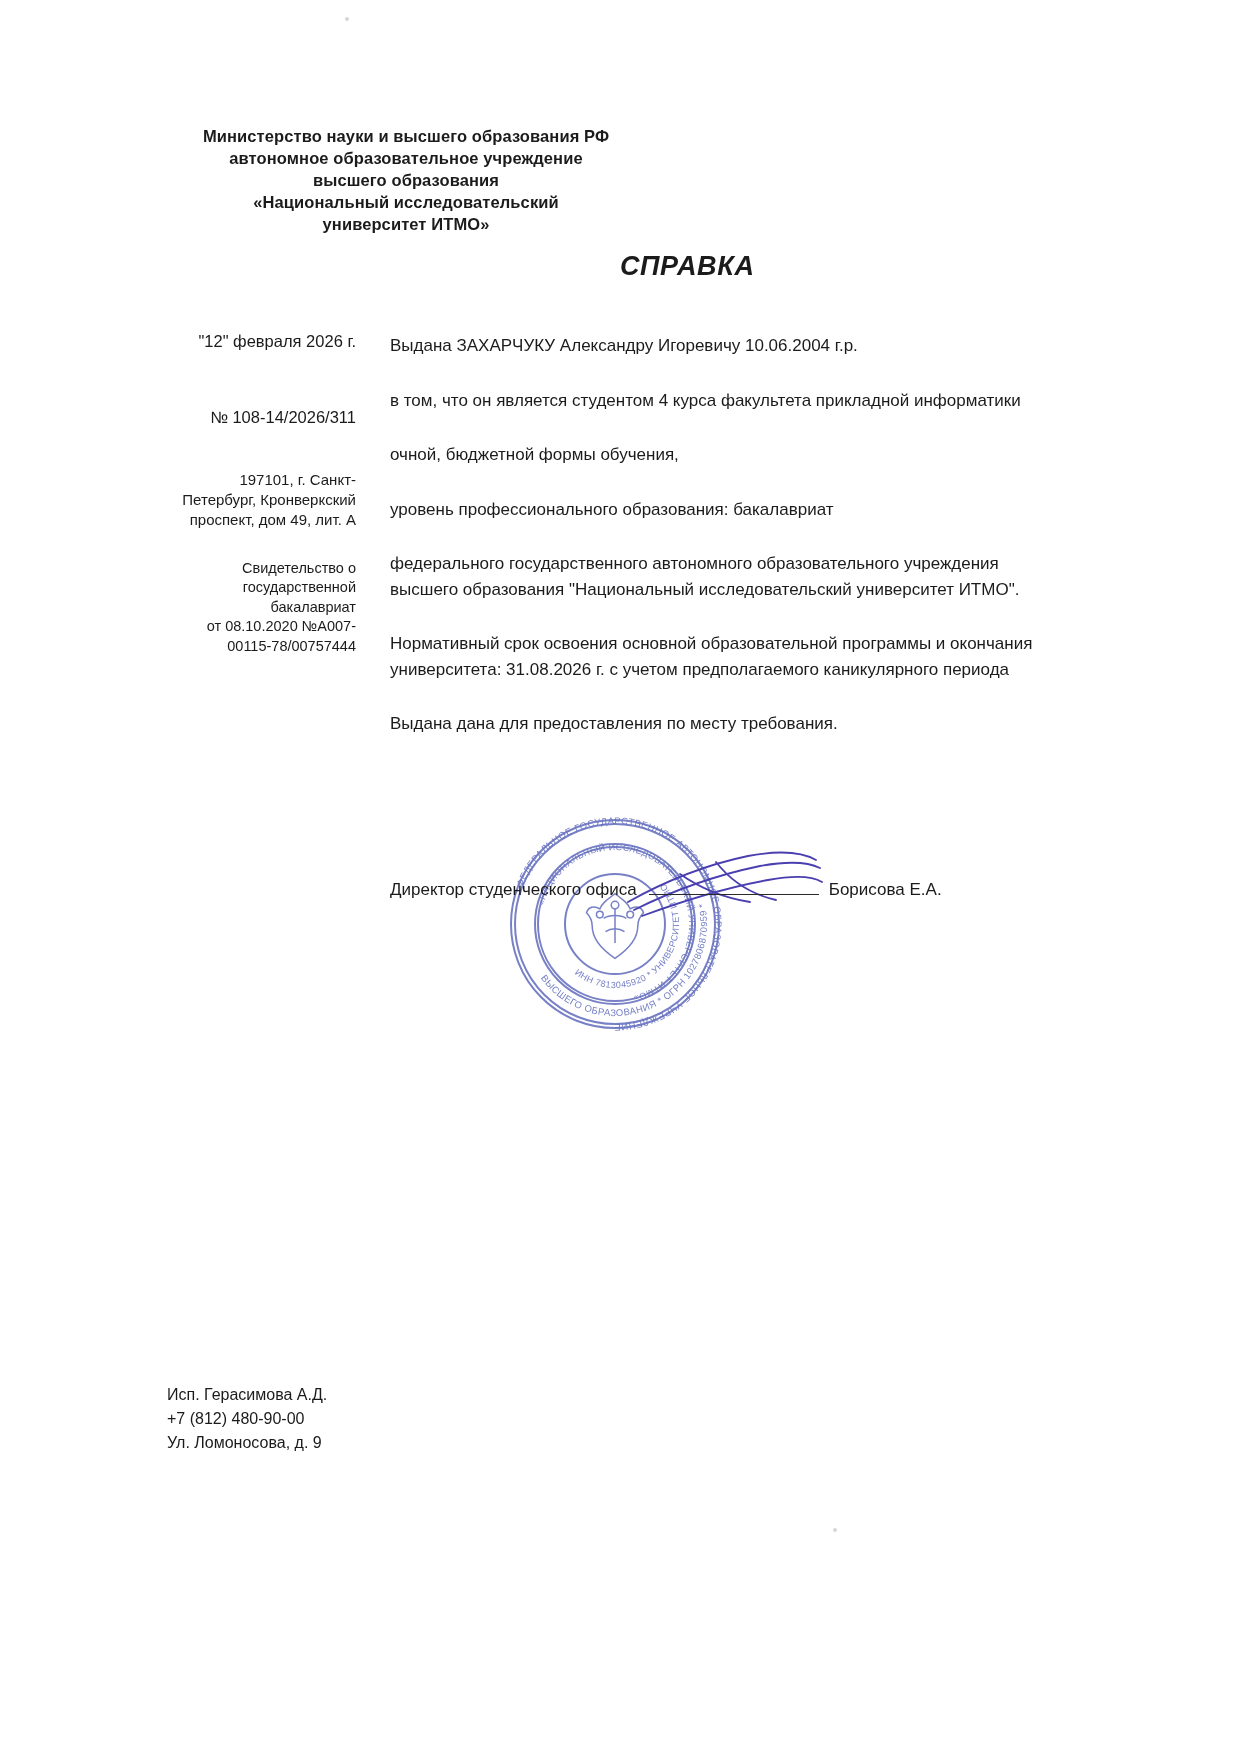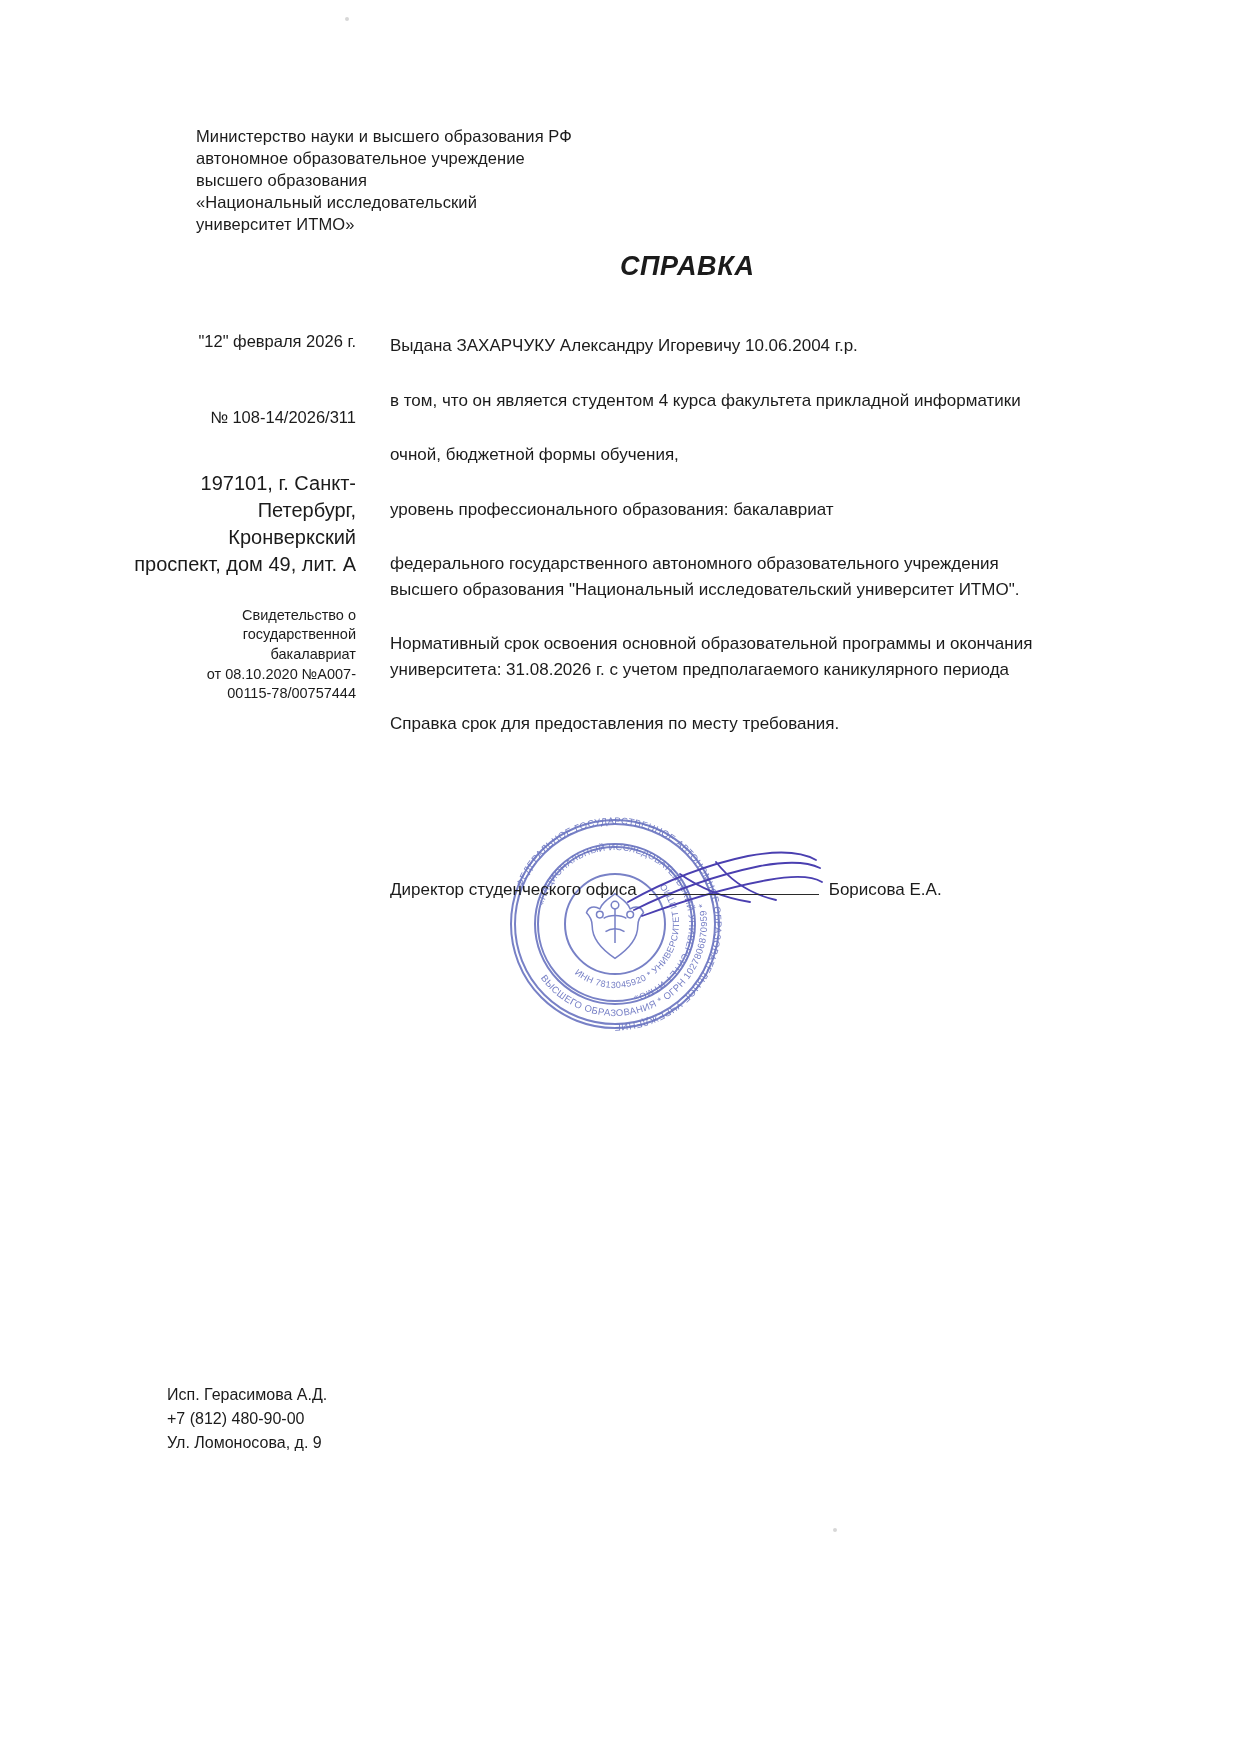--- a/index.html
+++ b/index.html
@@ -18,21 +18,22 @@
     background: #ffffff;
     overflow: hidden;
   }
 
   
   .header-block {
     position: absolute;
     left: 196px;
     top: 126px;
     width: 420px;
-    font-weight: normal;
+    text-align: center;
+    font-weight: bold;
     font-size: 16.5px;
     line-height: 1.33;
     letter-spacing: 0.1px;
   }
   .header-block div { white-space: nowrap; }
 
   
   .doc-title {
     position: absolute;
     left: 620px;
@@ -56,21 +57,21 @@
   }
   .left-col .date {
     font-size: 16.5px;
     margin-bottom: 52px;
   }
   .left-col .number {
     font-size: 16.5px;
     margin-bottom: 40px;
   }
   .left-col .addr {
-    font-size: 20px;
+    font-size: 15px;
     line-height: 1.35;
     margin-bottom: 28px;
   }
   .left-col .lic {
     font-size: 14.5px;
     line-height: 1.35;
     margin-bottom: 26px;
   }
   .left-col .accr {
     font-size: 14.5px;
@@ -184,21 +185,21 @@
     </div>
   </div>
 
   <div class="body-col">
     <p>Выдана ЗАХАРЧУКУ Александру Игоревичу 10.06.2004 г.р.</p>
     <p>в том, что он является студентом 4 курса факультета прикладной информатики</p>
     <p>очной, бюджетной формы обучения,</p>
     <p>уровень профессионального образования: бакалавриат</p>
     <p>федерального государственного автономного образовательного учреждения высшего образования "Национальный исследовательский университет ИТМО".</p>
     <p>Нормативный срок освоения основной образовательной программы и окончания университета: 31.08.2026 г. с учетом предполагаемого каникулярного периода</p>
-    <p>Справка срок для предоставления по месту требования.</p>
+    <p>Выдана дана для предоставления по месту требования.</p>
   </div>
 
   <div class="stamp">
     <svg width="236" height="236" viewBox="0 0 236 236" xmlns="http://www.w3.org/2000/svg">
       <defs>
         <path id="arcOuter" d="M 118,118 m -100,0 a 100,100 0 1,1 200,0 a 100,100 0 1,1 -200,0"></path>
         <path id="arcOuter2" d="M 118,118 m -92,0 a 92,92 0 1,0 184,0 a 92,92 0 1,0 -184,0"></path>
         <path id="arcInner" d="M 118,118 m -74,0 a 74,74 0 1,1 148,0 a 74,74 0 1,1 -148,0"></path>
         <path id="arcInner2" d="M 118,118 m -64,0 a 64,64 0 1,0 128,0 a 64,64 0 1,0 -128,0"></path>
       </defs>

